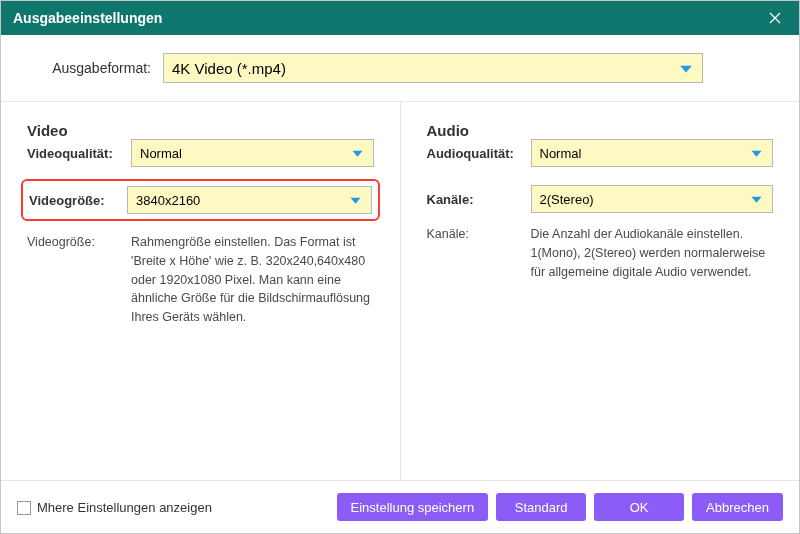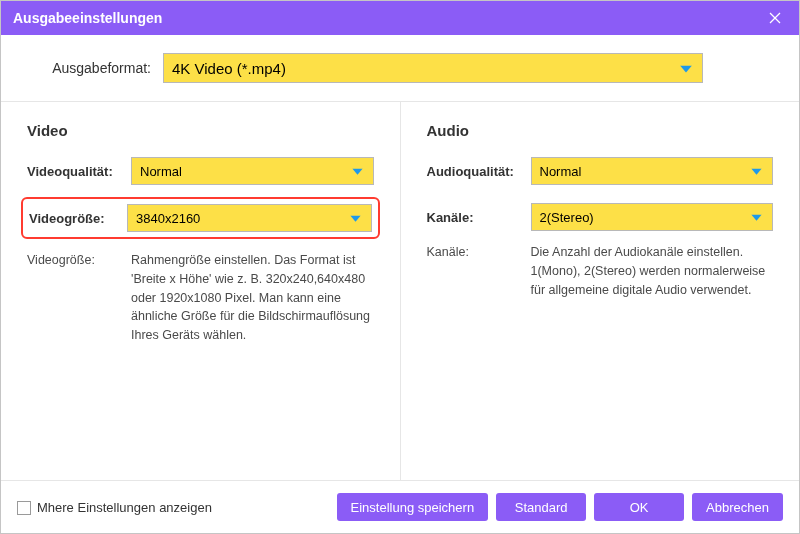--- a/index.html
+++ b/index.html
@@ -16,21 +16,21 @@
       overflow: hidden;
     }
     .window {
       width: 800px;
       height: 534px;
       border: 1px solid #c5c5c5;
       display: flex;
       flex-direction: column;
     }
     .titlebar {
-      background: #8b5cf6;
+      background: #0f766e;
       color: #fff;
       height: 34px;
       display: flex;
       align-items: center;
       padding: 0 12px;
       font-weight: 600;
       font-size: 14px;
     }
     .titlebar .spacer { flex: 1; }
     .close-x {
@@ -51,21 +51,21 @@
       border-bottom: 1px solid #e6e6e6;
     }
     .format-row label {
       color: #333;
       font-size: 14px;
       min-width: 120px;
       text-align: right;
     }
     .select {
       border: 1px solid #b8b8b8;
-      background: #fde047;
+      background: #fef9c3;
       height: 30px;
       display: flex;
       align-items: center;
       padding: 8px 8px;
       position: relative;
       cursor: pointer;
     }
     .select.wide { flex: 1; max-width: 540px; font-size: 15px; }
     .select .arrow {
       position: absolute;
@@ -82,21 +82,20 @@
     }
     .col {
       flex: 1;
       padding: 20px 26px 10px 26px;
     }
     .col.left { border-right: 1px solid #e6e6e6; }
     .col h3 {
       font-size: 15px;
       font-weight: 700;
       color: #333;
-      margin-bottom: 18px;
     }
     .field-row {
       display: flex;
       align-items: center;
       margin-bottom: 12px;
     }
     .field-row .lbl {
       width: 104px;
       font-weight: 700;
       font-size: 13px;

